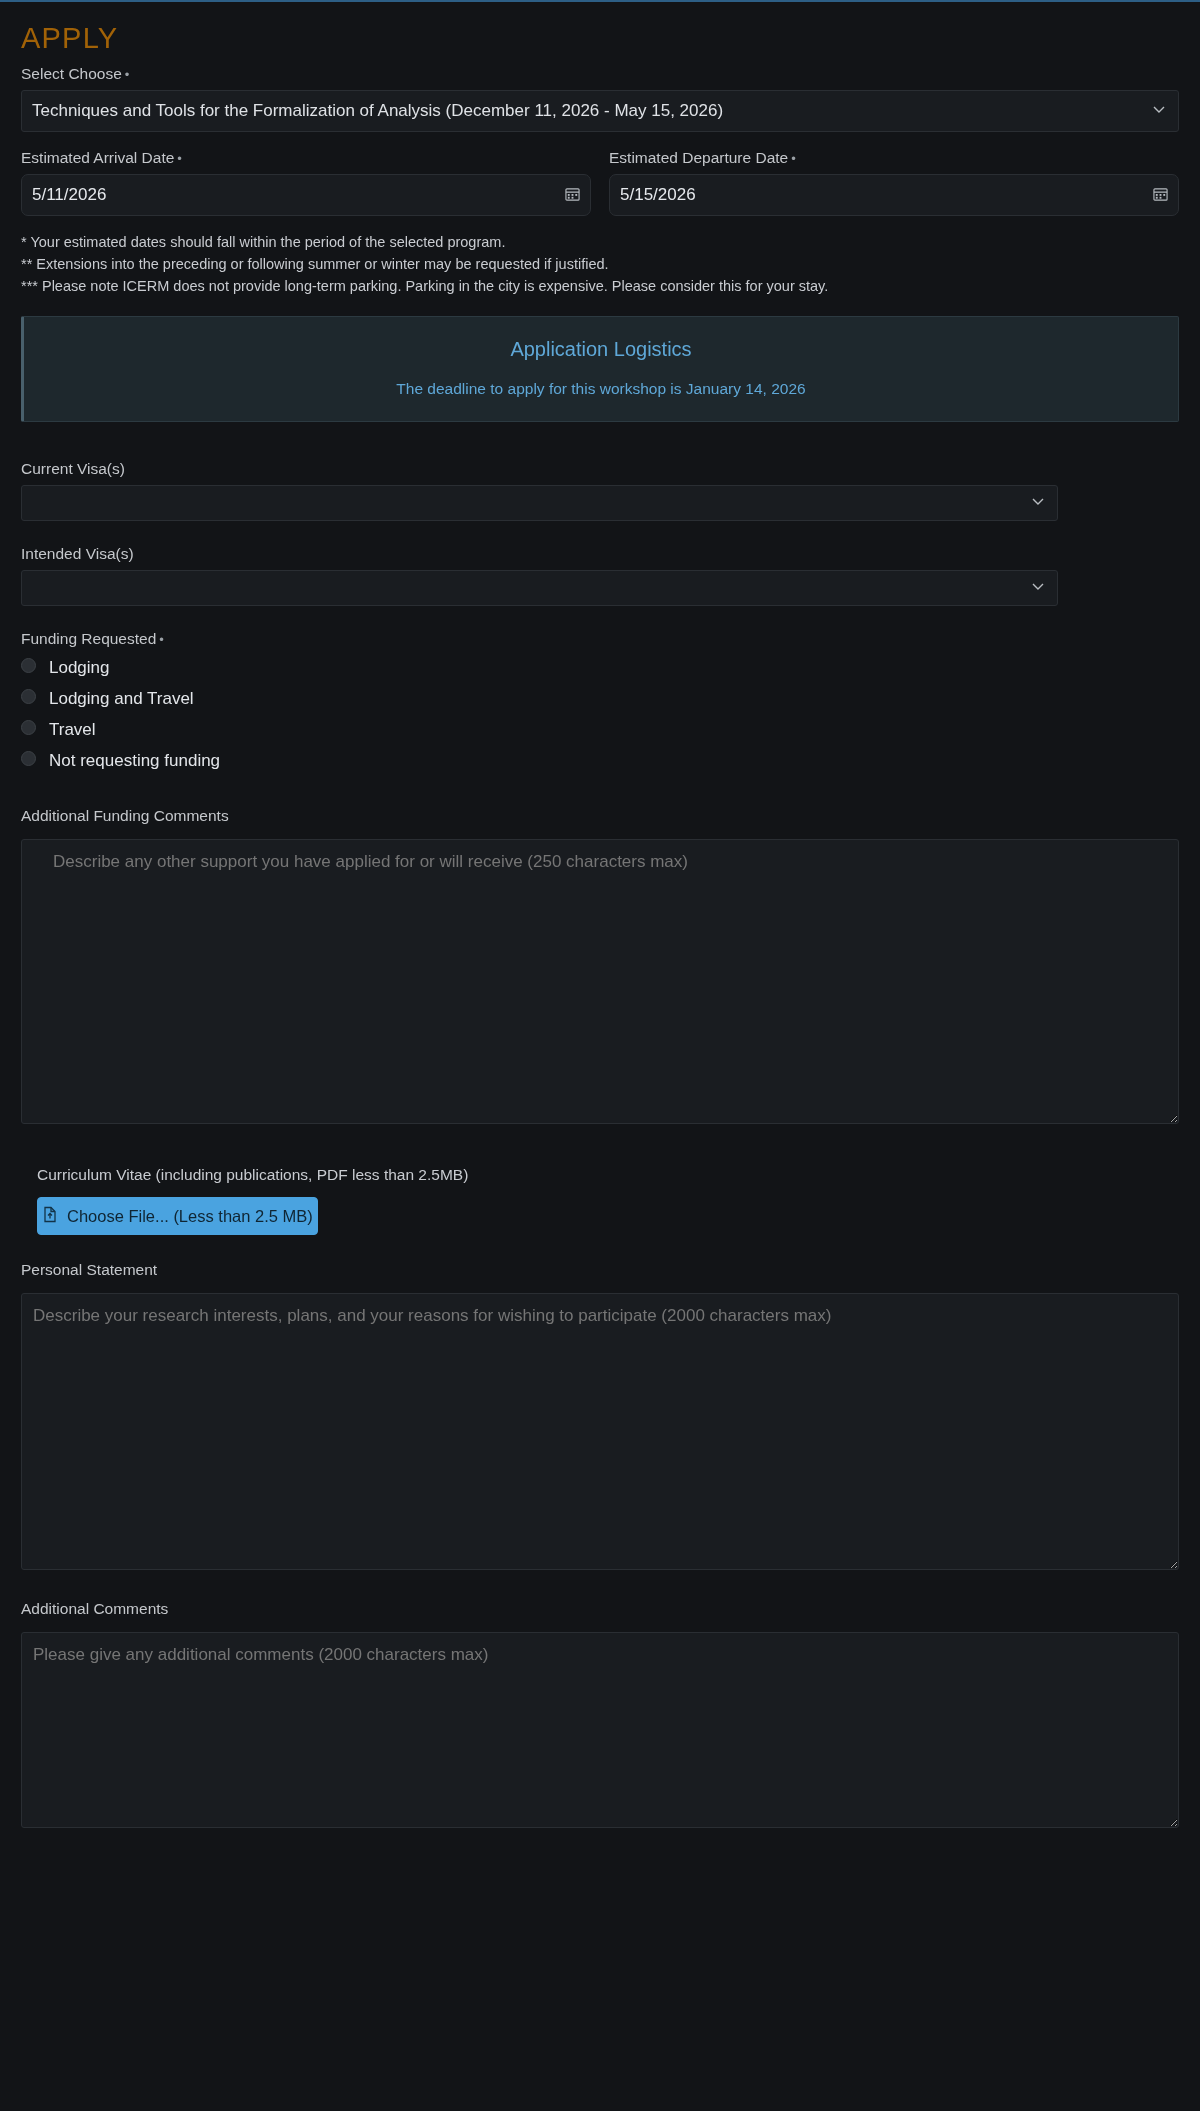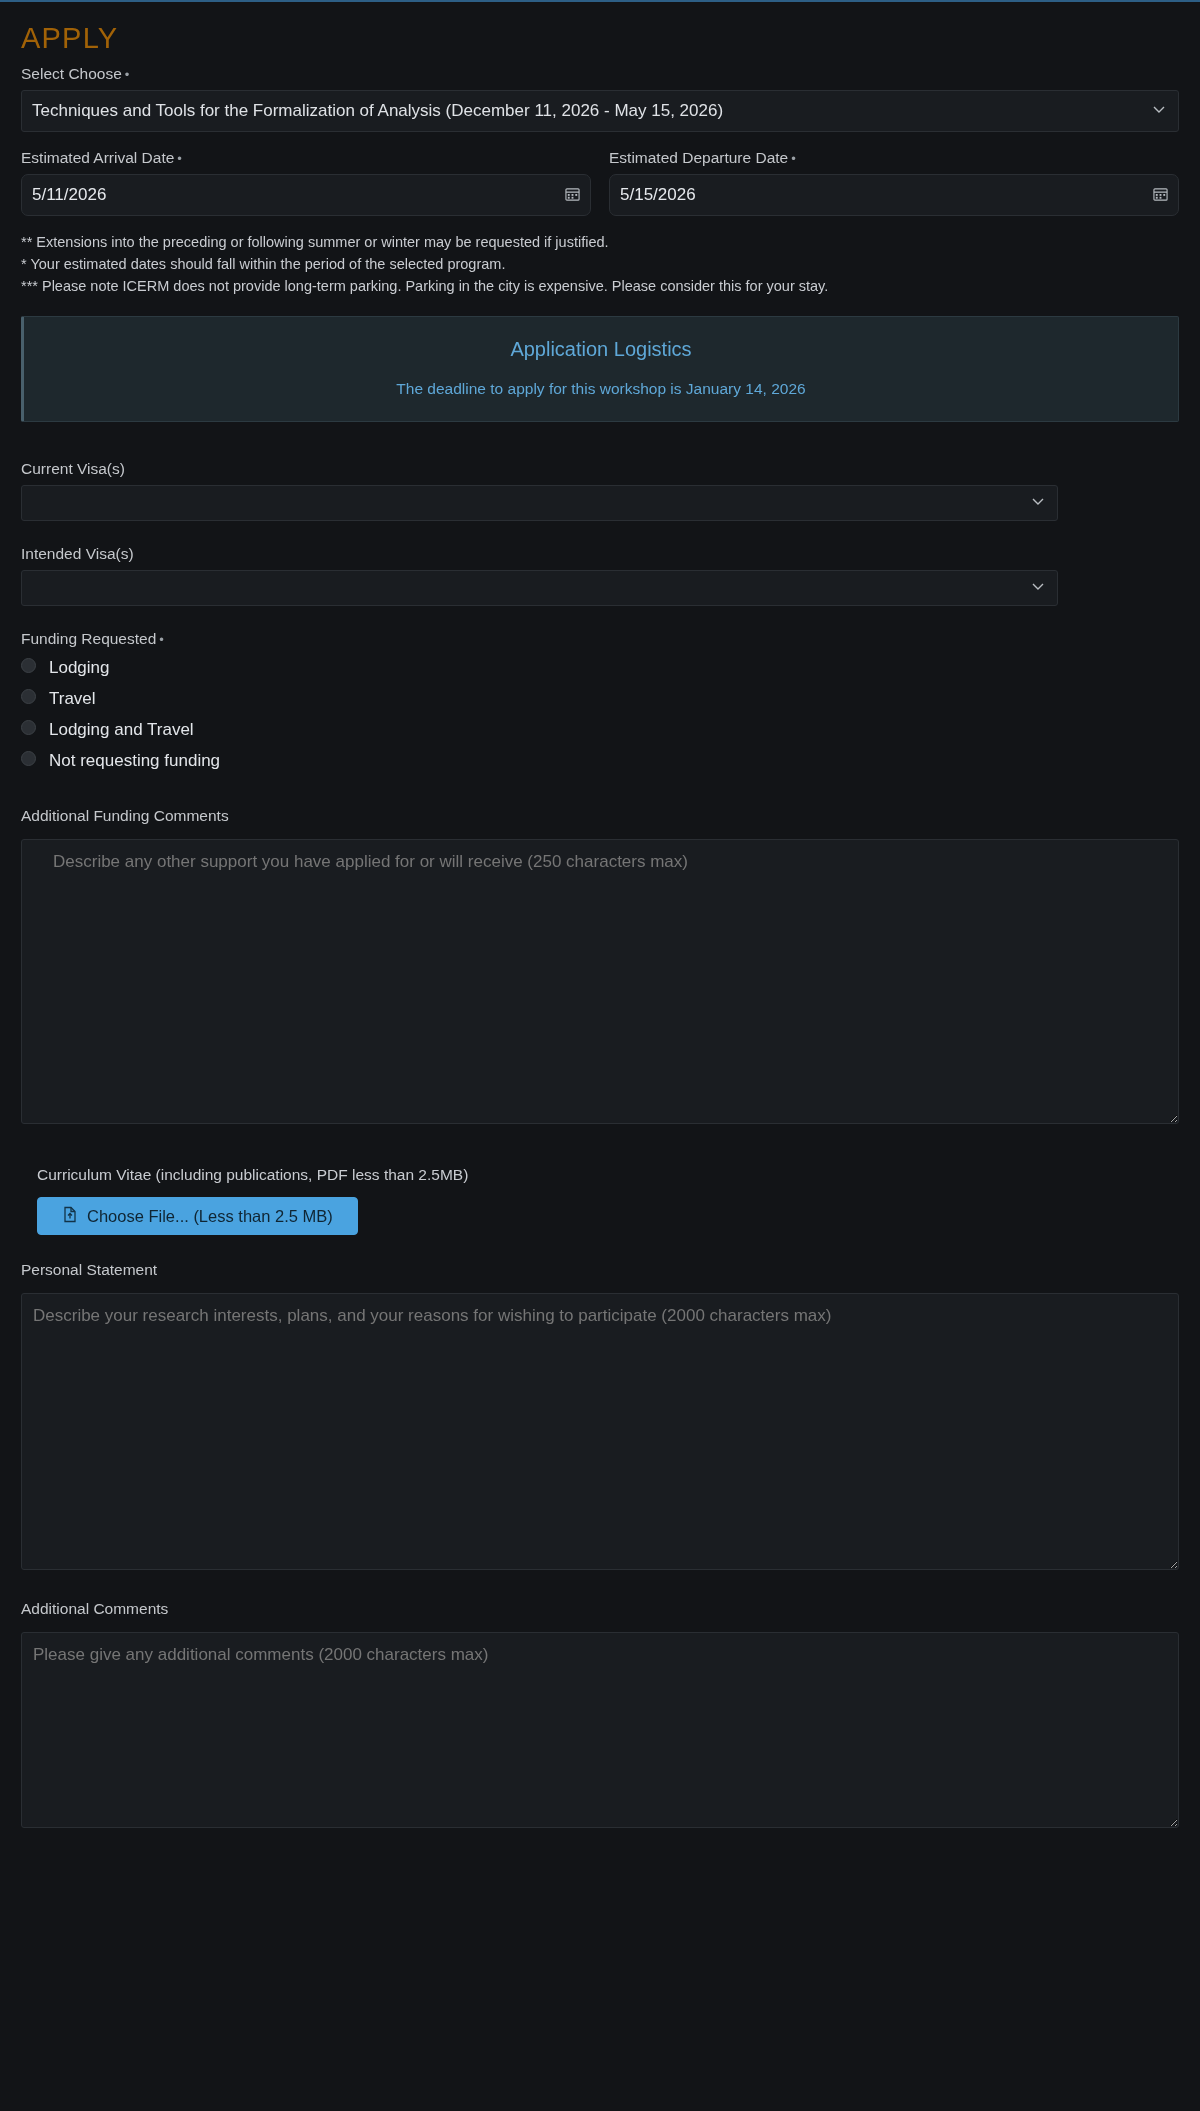--- a/index.html
+++ b/index.html
@@ -167,21 +167,21 @@
   }
   .choose-btn {
     display: inline-flex;
     align-items: center;
     gap: 9px;
     background: #4aa3e0;
     color: #0f2533;
     border: 1px solid #4aa3e0;
     border-radius: 4px;
     height: 38px;
-    padding: 0 24px;
+    padding: 0 4px;
     font-size: 16.5px;
     cursor: pointer;
     font-family: "Liberation Sans", sans-serif;
   }
   .file-icon { display: inline-block; line-height: 1; }
   .label-block { margin-top: 26px; }
 </style>
 </head>
 <body>
 
@@ -240,22 +240,22 @@
               <rect x="11" y="8" width="2" height="2" fill="#b5babf"></rect>
               <rect x="3" y="11" width="2" height="2" fill="#b5babf"></rect>
               <rect x="7" y="11" width="2" height="2" fill="#b5babf"></rect>
             </svg>
         </span>
       </div>
     </div>
   </div>
 
   <div class="notes">
+    <div>* Your estimated dates should fall within the period of the selected program.</div>
     <div>** Extensions into the preceding or following summer or winter may be requested if justified.</div>
-    <div>* Your estimated dates should fall within the period of the selected program.</div>
     <div>*** Please note ICERM does not provide long-term parking. Parking in the city is expensive. Please consider this for your stay.</div>
   </div>
 
   <div class="logistics">
     <div class="logistics-title">Application Logistics</div>
     <div class="logistics-sub">The deadline to apply for this workshop is January 14, 2026</div>
   </div>
 
   <div class="section-gap"></div>
 
@@ -287,25 +287,25 @@
     <div class="field-label">
       <span>Funding Requested</span><span class="req-dot">•</span>
     </div>
     <div class="radio-list">
       <div class="radio-row">
         <span class="radio"></span>
         <span class="radio-label">Lodging</span>
       </div>
       <div class="radio-row">
         <span class="radio"></span>
-        <span class="radio-label">Travel</span>
+        <span class="radio-label">Lodging and Travel</span>
       </div>
       <div class="radio-row">
         <span class="radio"></span>
-        <span class="radio-label">Lodging and Travel</span>
+        <span class="radio-label">Travel</span>
       </div>
       <div class="radio-row">
         <span class="radio"></span>
         <span class="radio-label">Not requesting funding</span>
       </div>
     </div>
   </div>
 
   <div class="ta-label">
     <div class="field-label">Additional Funding Comments</div>

